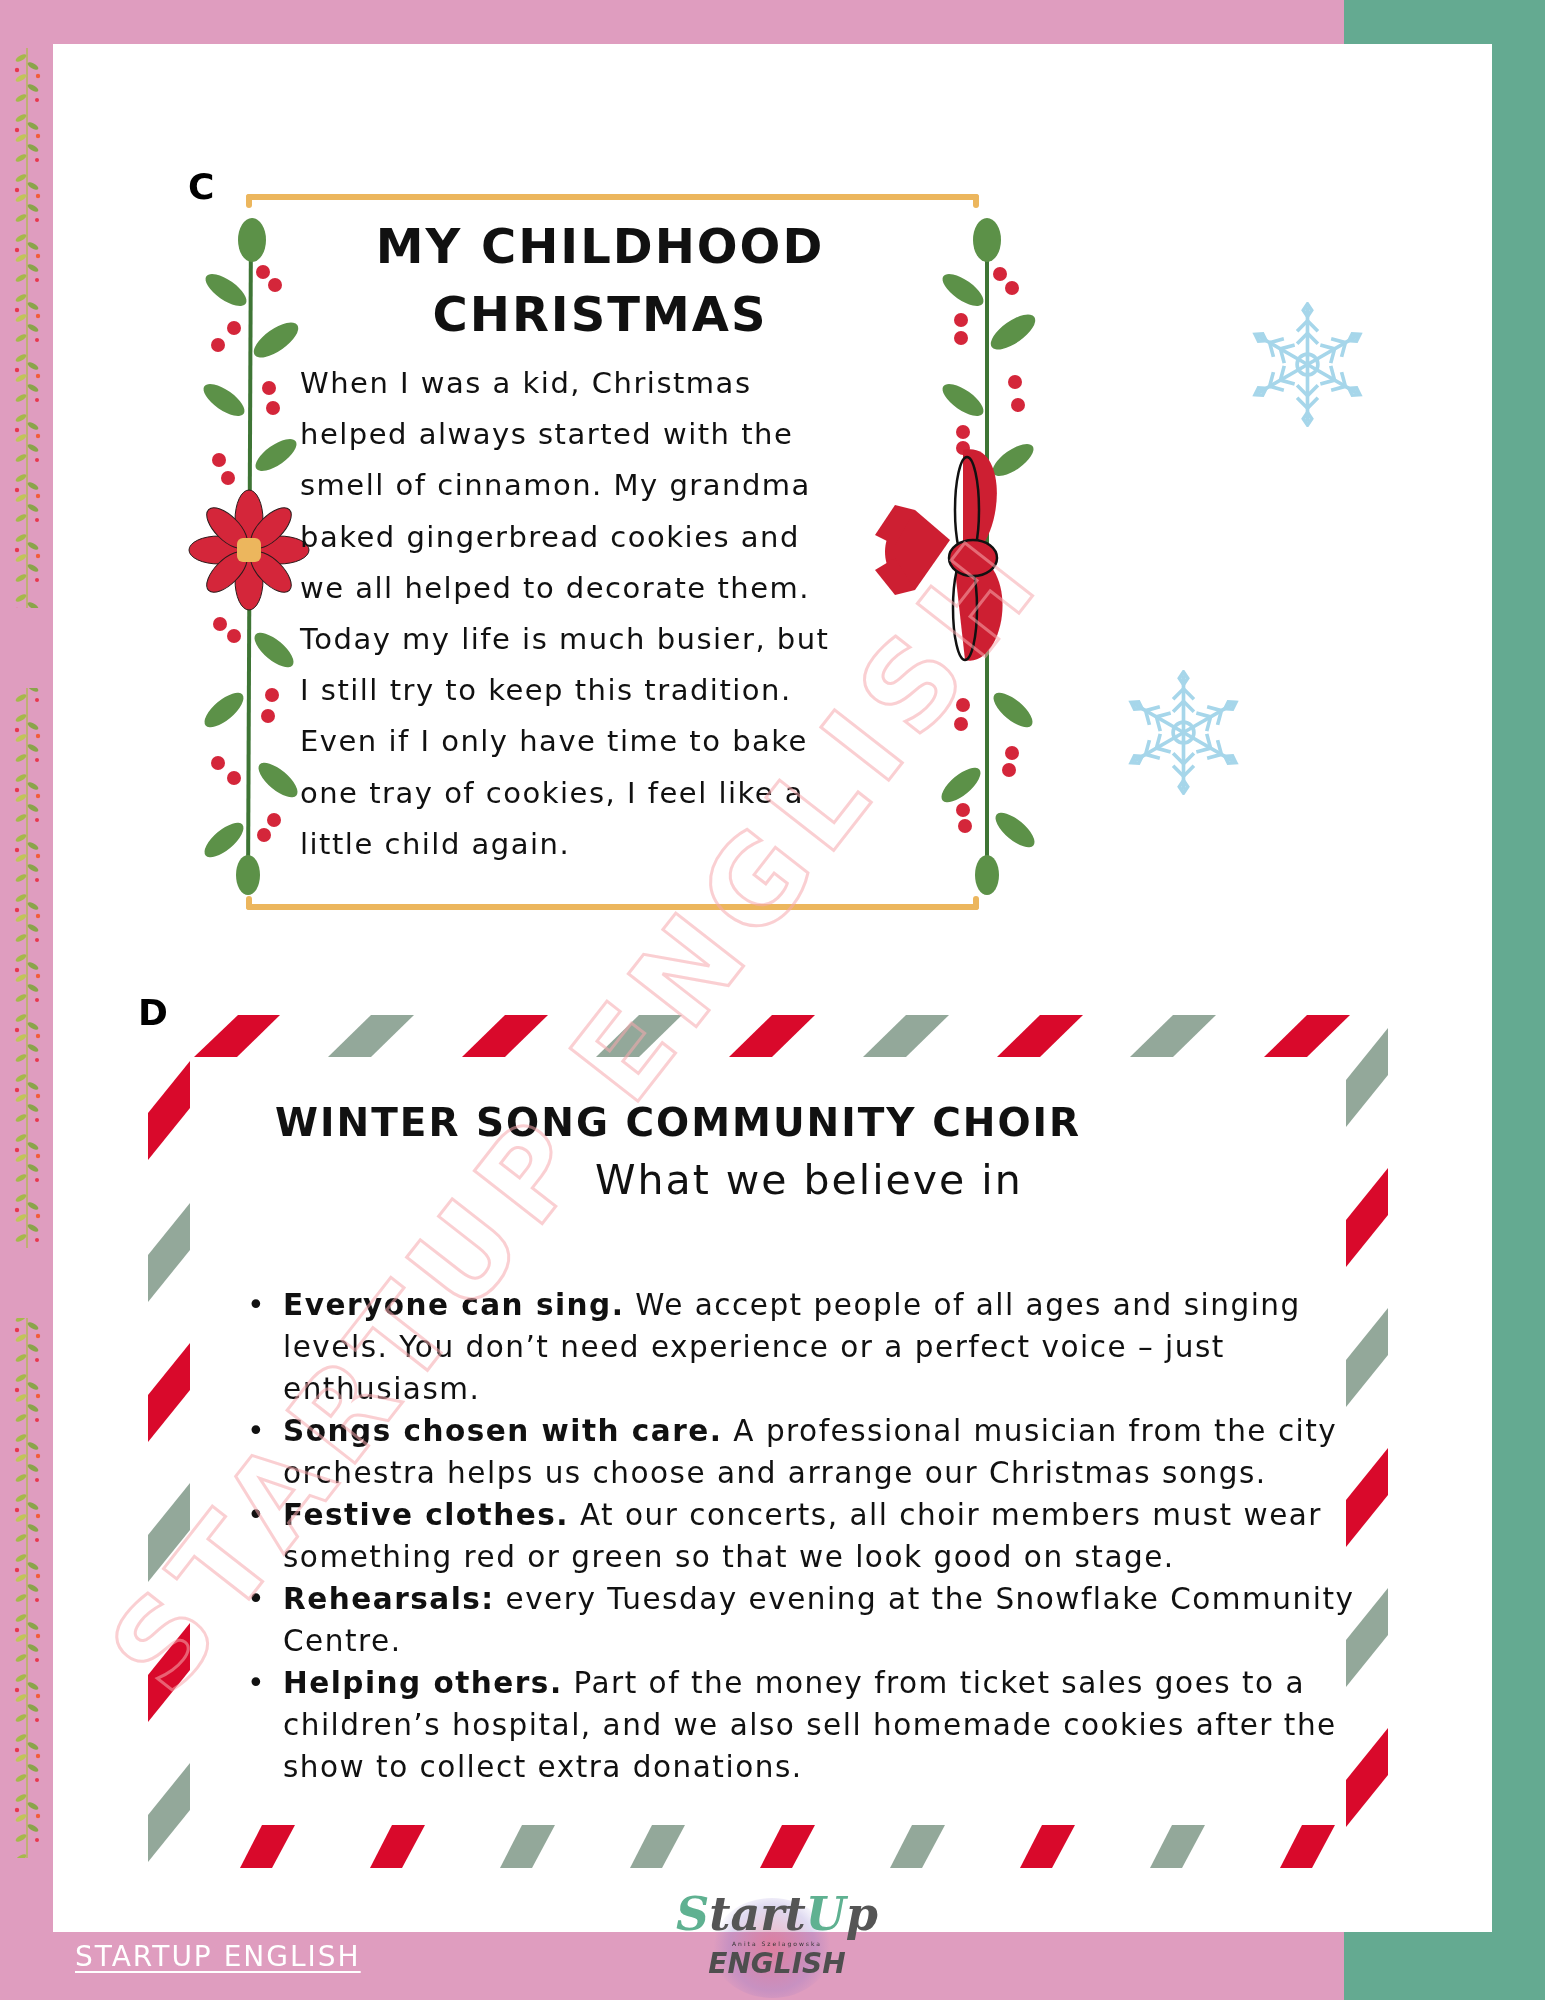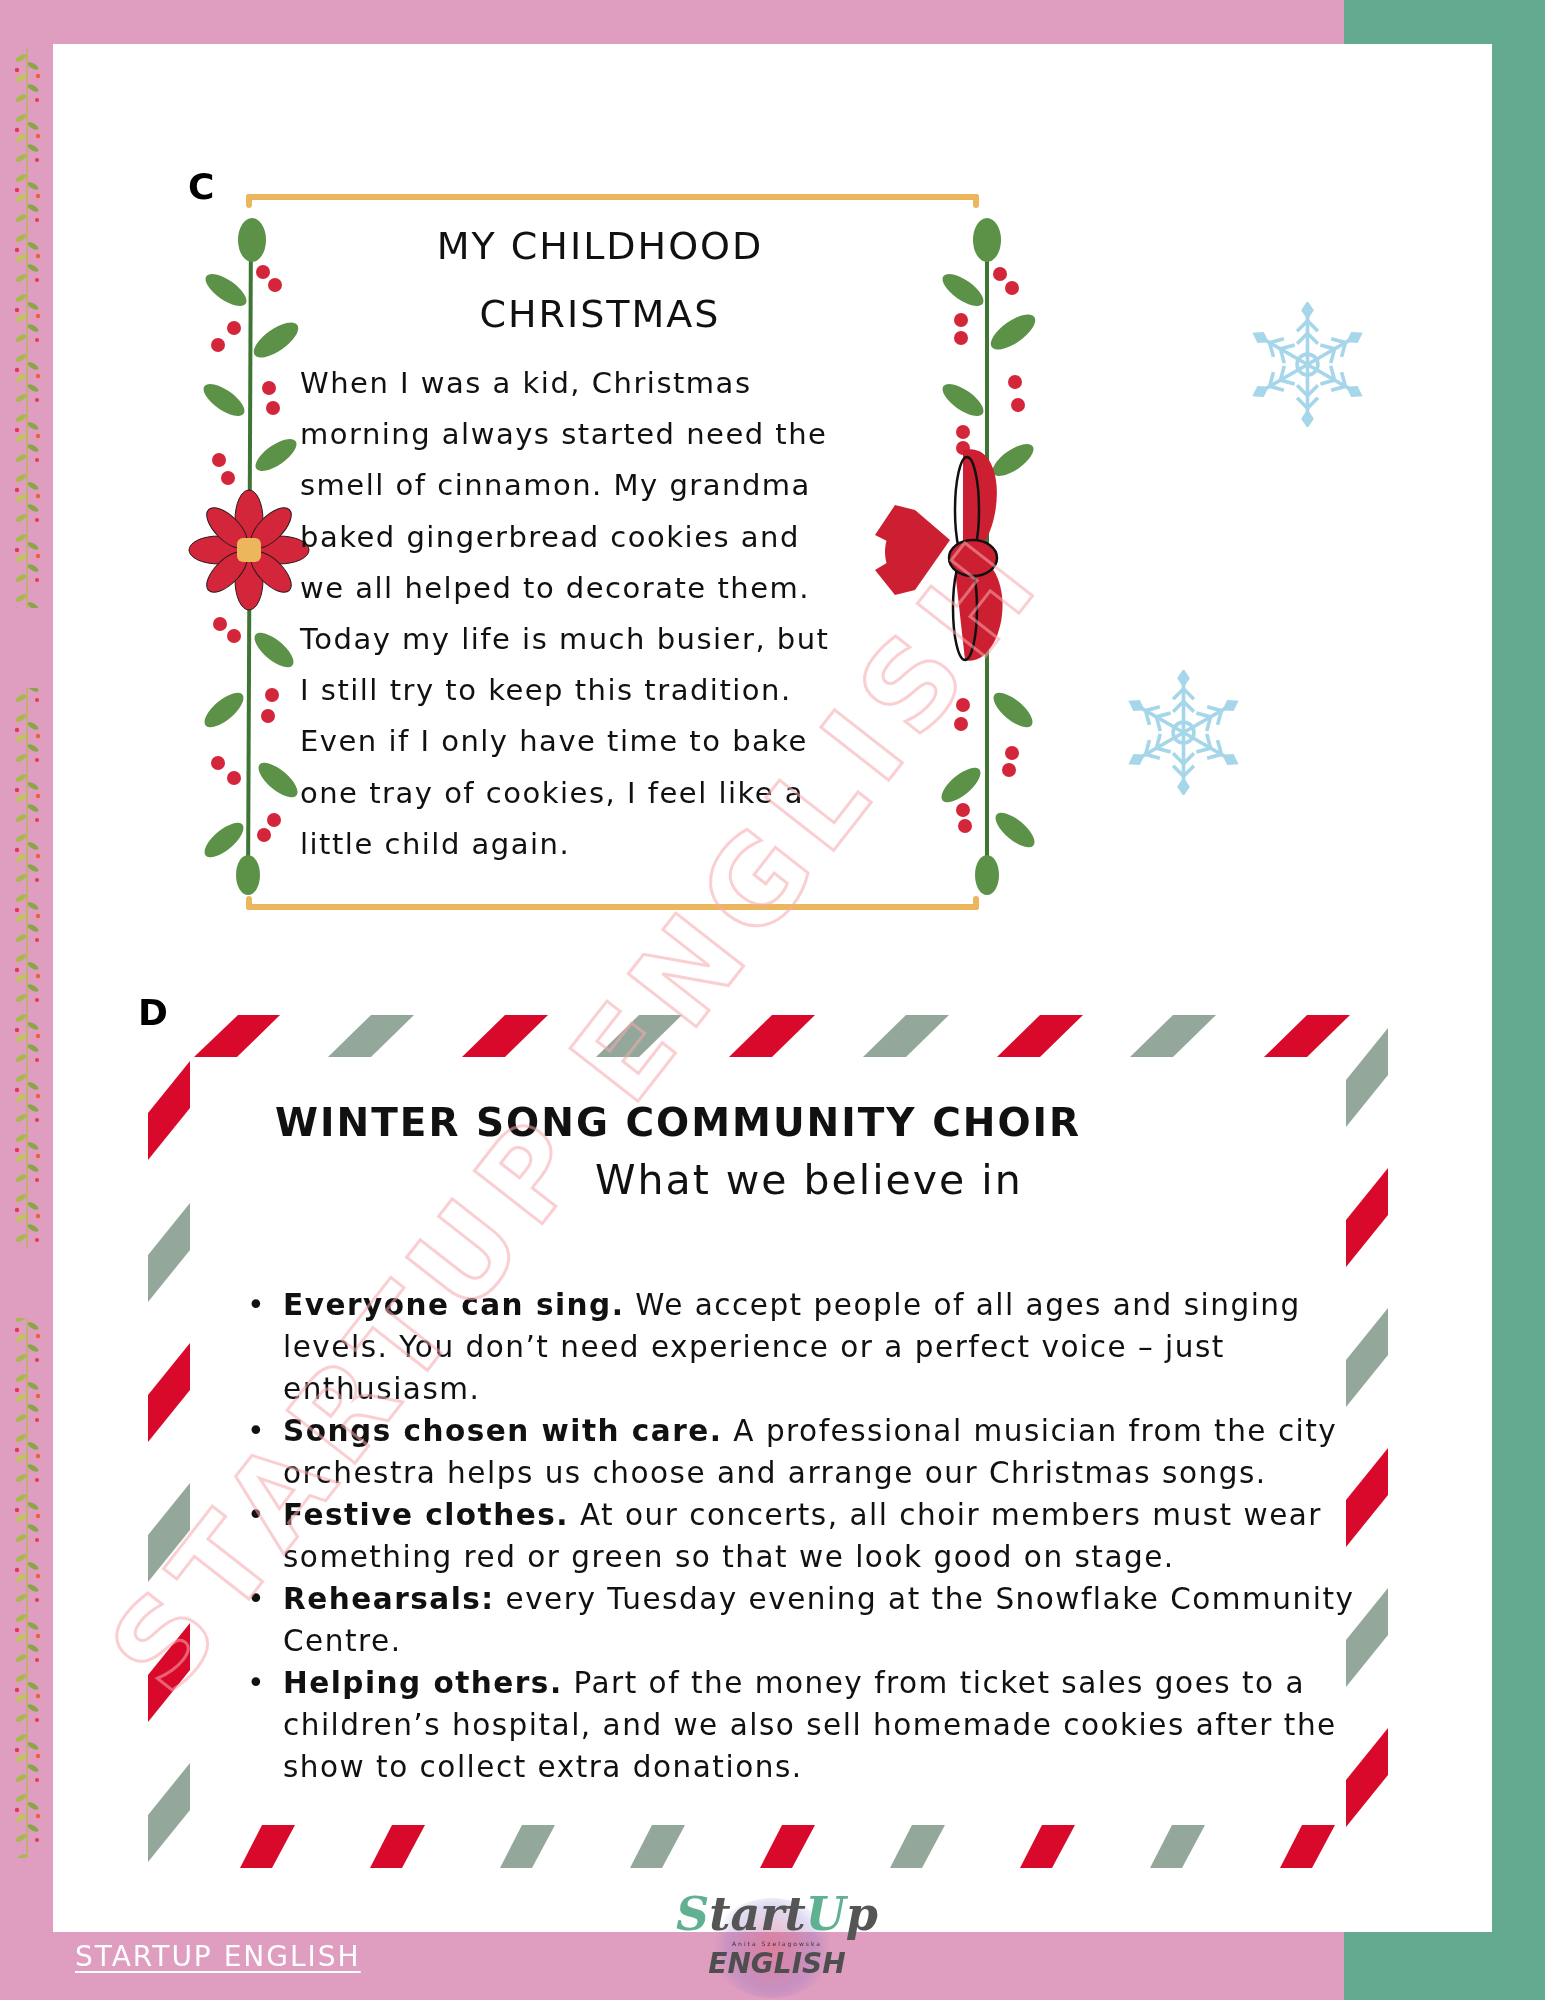--- a/index.html
+++ b/index.html
@@ -10,21 +10,21 @@
   .page { position: absolute; left: 53px; top: 44px; width: 1439px; height: 1888px; background: #ffffff; }
 
   .vine-strip { position: absolute; left: 12px; top: 48px; width: 30px; height: 1810px; }
 
   .section-letter { position: absolute; font-weight: bold; font-size: 36px; color: #000; }
 
   
   .frame-line { position: absolute; height: 6px; background: #ecb65d; border-radius: 3px; }
   .frame-tick { position: absolute; width: 6px; height: 14px; background: #ecb65d; border-radius: 3px; }
   .vine { position: absolute; }
-  .c-title { position: absolute; left: 300px; width: 600px; text-align: center; font-weight: normal; font-size: 38px; letter-spacing: 2px; line-height: 68px; top: 212px; }
+  .c-title { position: absolute; left: 300px; width: 600px; text-align: center; font-weight: bold; font-size: 48px; letter-spacing: 2px; line-height: 68px; top: 212px; }
   .c-body { position: absolute; left: 300px; width: 600px; top: 358px; font-size: 29px; line-height: 51.2px; letter-spacing: 1.5px; }
 
   .snowflake { position: absolute; }
   .bow { position: absolute; }
 
   
   .airmail { position: absolute; left: 0; top: 0; width: 1545px; height: 2000px; pointer-events: none; }
   .d-title { position: absolute; left: 275px; top: 1100px; font-weight: bold; font-size: 39px; letter-spacing: 2px; }
   .d-sub { position: absolute; left: 595px; top: 1156px; font-size: 41px; letter-spacing: 2px; }
   .d-list { position: absolute; left: 283px; top: 1284px; width: 1090px; font-size: 29.5px; line-height: 42px; letter-spacing: 1.5px; list-style: none; }
@@ -193,21 +193,21 @@
     <circle cx="0" cy="0" r="10"></circle>
   </g>
 </svg>
 
 <div class="c-title">
   <div>MY CHILDHOOD</div>
   <div>CHRISTMAS</div>
 </div>
 <div class="c-body">
   <div>When I was a kid, Christmas</div>
-  <div>morning always started need the</div>
+  <div>helped always started with the</div>
   <div>smell of cinnamon. My grandma</div>
   <div>baked gingerbread cookies and</div>
   <div>we all helped to decorate them.</div>
   <div>Today my life is much busier, but</div>
   <div>I still try to keep this tradition.</div>
   <div>Even if I only have time to bake</div>
   <div>one tray of cookies, I feel like a</div>
   <div>little child again.</div>
 </div>
 

